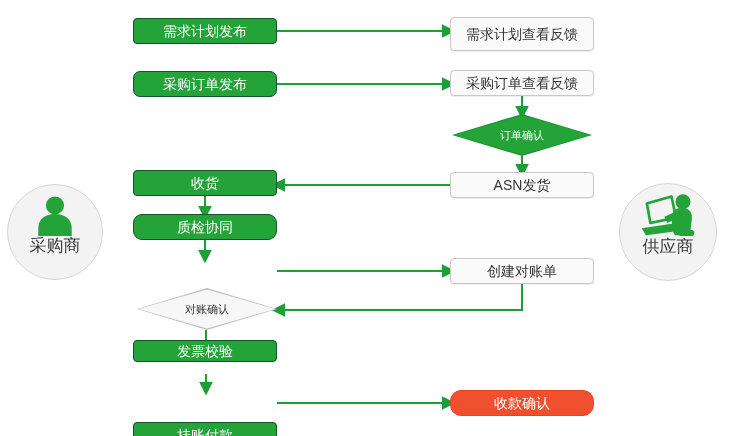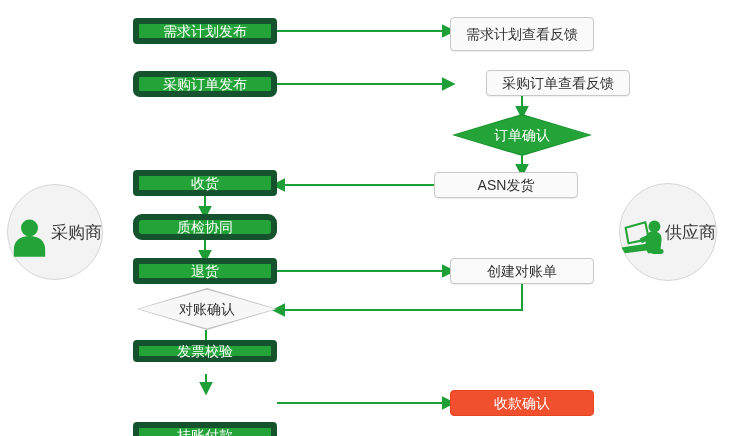--- a/index.html
+++ b/index.html
@@ -9,21 +9,21 @@
   }
   .canvas { position: absolute; left: 0; top: 0; width: 731px; height: 436px; background: #ffffff; }
   .edges { position: absolute; left: 0; top: 0; width: 731px; height: 436px; pointer-events: none; }
 
   .node {
     position: absolute; box-sizing: border-box;
     display: flex; align-items: center; justify-content: center;
     font-size: 14px; line-height: 1; white-space: nowrap;
   }
   .node.green {
-    background: #23a338; border: 6px solid #14532d; border-radius: 4px; color: #ffffff;
+    background: #23a338; border: 1px solid #14532d; border-radius: 4px; color: #ffffff;
   }
   .node.light {
     background: #fafafa; border: 1px solid #c8c8c8; border-radius: 4px; color: #333333;
     box-shadow: 0 1px 1px rgba(0,0,0,0.07);
   }
   .node.red {
     background: #f1502e; border: 1px solid #e8431f; border-radius: 4px; color: #ffffff;
   }
 
   .diamond { position: absolute; }
@@ -34,29 +34,29 @@
   .diamond .shape-inner {
     position: absolute; inset: 1.5px;
     clip-path: polygon(50% 0, 100% 50%, 50% 100%, 0 50%);
   }
   .diamond.green .shape-outer { background: #1c9630; }
   .diamond.green .shape-inner { background: #23a338; }
   .diamond.light .shape-outer { background: #c0c0c0; }
   .diamond.light .shape-inner { background: #f7f7f7; }
   .diamond .dlabel {
     position: absolute; inset: 0; display: flex; align-items: center; justify-content: center;
-    font-size: 14px; line-height: 1; white-space: nowrap;
+    font-size: 11px; line-height: 1; white-space: nowrap;
   }
   .diamond.green .dlabel { color: #ffffff; }
   .diamond.light .dlabel { color: #333333; }
 
   .actor {
     position: absolute; box-sizing: border-box; border-radius: 50%;
     background: #f3f3f3; border: 1px solid #d6d6d6;
-    display: flex; flex-direction: row; align-items: center; justify-content: flex-start; text-align: center;
+    display: flex; flex-direction: column; align-items: center; justify-content: flex-start; text-align: center;
   }
   .actor .actor-icon { margin-top: 9px; }
   .actor .actor-label {
     margin-top: 1px; font-size: 17px; color: #3a3a3a; line-height: 1; white-space: nowrap;
   }
 </style>
 </head>
 <body>
 
 <div class="canvas">
@@ -108,49 +108,46 @@
   </div>
   <div class="node green" style="left:133px; top:71px;  width:144px; height:26px;border-radius:7px;">
     <span>采购订单发布</span>
   </div>
   <div class="node green" style="left:133px; top:170px; width:144px; height:26px;">
     <span>收货</span>
   </div>
   <div class="node green" style="left:133px; top:214px; width:144px; height:26px;border-radius:9px;">
     <span>质检协同</span>
   </div>
-  <div class="node green" style="left:133px; top:258px; width:144px; height:26px;">
-    <span>退货</span>
-  </div>
   <div class="diamond light" style="left:137px; top:288px; width:140px; height:42px;">
     <div class="shape-outer"></div>
     <div class="shape-inner"></div>
     <span class="dlabel">对账确认</span>
   </div>
   <div class="node green" style="left:133px; top:340px; width:144px; height:22px;">
     <span>发票校验</span>
   </div>
   <div class="node green" style="left:133px; top:390px; width:144px; height:26px;margin-top:32px;">
     <span>挂账付款</span>
   </div>
 
   <div class="node light" style="left:450px; top:17px;  width:144px; height:34px;">
     <span>需求计划查看反馈</span>
   </div>
-  <div class="node light" style="left:450px; top:70px;  width:144px; height:26px;margin-left:36px;">
+  <div class="node light" style="left:450px; top:70px;  width:144px; height:26px;">
     <span>采购订单查看反馈</span>
   </div>
   <div class="diamond green" style="left:452px; top:114px; width:140px; height:42px;">
     <div class="shape-outer"></div>
     <div class="shape-inner"></div>
     <span class="dlabel">订单确认</span>
   </div>
-  <div class="node light" style="left:434px; top:172px; width:144px; height:26px;">
+  <div class="node light" style="left:450px; top:172px; width:144px; height:26px;">
     <span>ASN发货</span>
   </div>
   <div class="node light" style="left:450px; top:258px; width:144px; height:26px;">
     <span>创建对账单</span>
   </div>
-  <div class="node red" style="left:450px; top:390px; width:144px; height:26px;">
+  <div class="node red" style="left:450px; top:390px; width:144px; height:26px;border-radius:11px;">
     <span>收款确认</span>
   </div>
 
 </div>
 
 </body></html>

